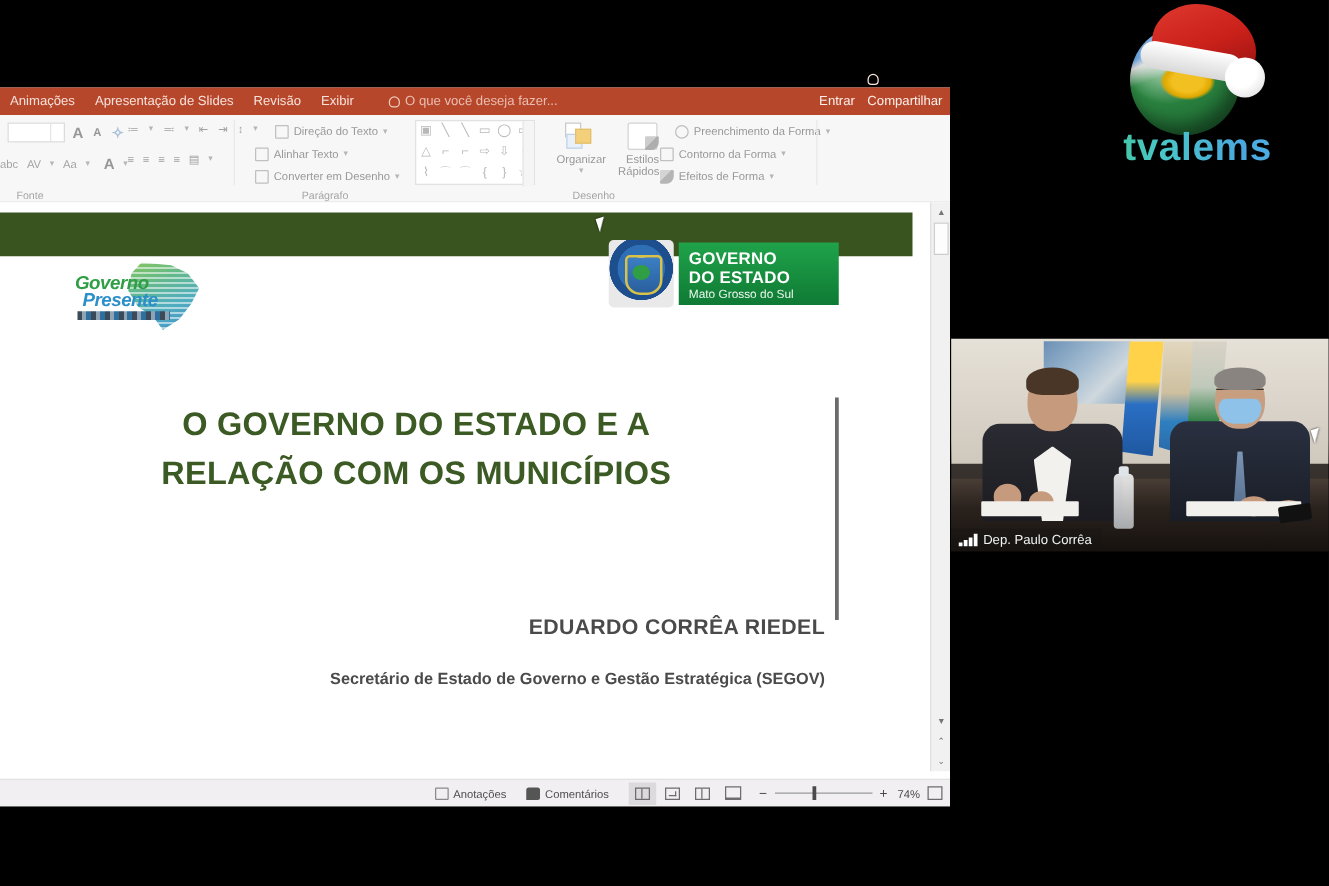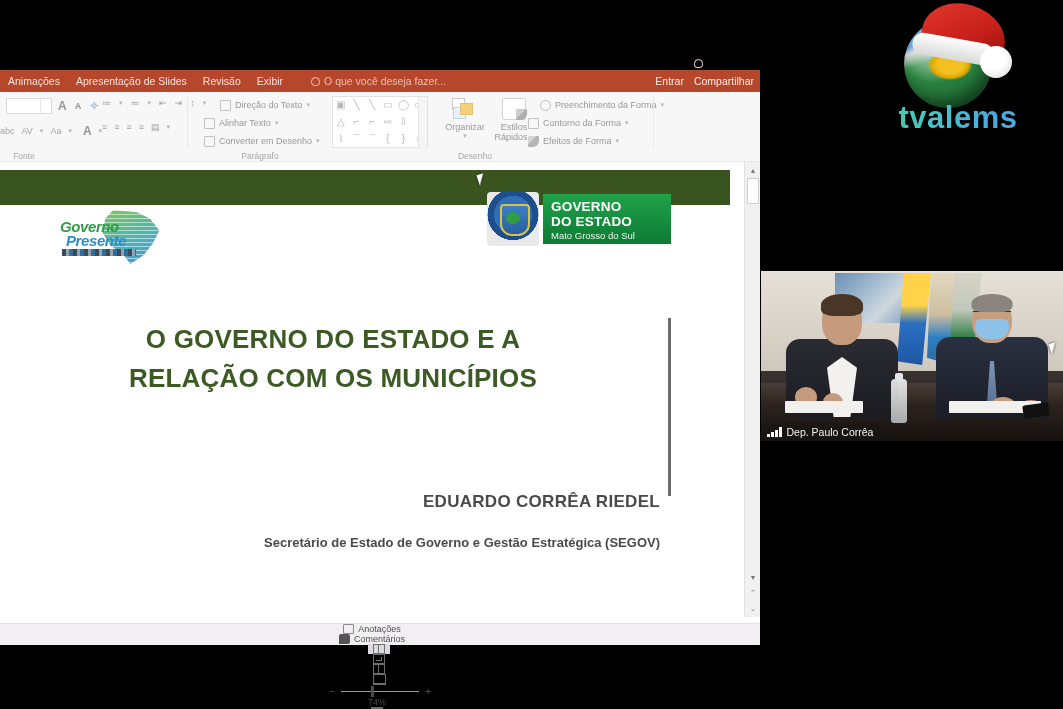--- a/index.html
+++ b/index.html
@@ -150,21 +150,21 @@
   .role { position: absolute; left: 0; width: 660px; text-align: right; top: 337px;
           font-size: 13px; font-weight: 700; color: #4a4a4a; margin-top: 36px; }
 
   .scrollcol { position: absolute; right: 0; top: 0; width: 16px; height: 455px; background: #f1f1f1; border-left: 1px solid #e0e0e0; }
   .sc-arrow { width: 16px; height: 16px; display: flex; align-items: center; justify-content: center; font-size: 7px; color: #767676; }
   .sc-thumb { position: absolute; left: 2px; top: 16px; width: 12px; height: 26px; background: #fdfdfd; border: 1px solid #cdcdcd; }
   .sc-bottom { position: absolute; left: 0; bottom: 0; width: 16px; }
 
   
   .statusbar { position: absolute; left: 0; bottom: 0; width: 760px; height: 22px; background: #f1eff2;
-               display: flex; align-items: center; border-top: 1px solid #e3e1e4; flex-direction: column; }
+               display: flex; align-items: center; border-top: 1px solid #e3e1e4; }
   .sb-spacer { flex: 1; }
   .sb-item { display: flex; align-items: center; gap: 4px; font-size: 9px; color: #4e4e4e; margin-right: 16px; }
   .sb-ico { width: 11px; height: 10px; }
   .viewbtn { width: 22px; height: 18px; display: flex; align-items: center; justify-content: center; margin-right: 2px; }
   .viewbtn.active { background: #dcdadd; }
   .vb { width: 12px; height: 10px; border: 1px solid #6d6d6d; position: relative; }
   .vb.normal::after { content:''; position: absolute; left: 0; top: 0; bottom: 0; width: 4px; border-right: 1px solid #6d6d6d; }
   .vb.sorter::after { content:''; position: absolute; inset: 2px; border: 1px solid #6d6d6d; border-width: 0 1px 1px 0; }
   .vb.reading::after { content:''; position: absolute; left: 4px; top: 0; bottom: 0; width: 1px; background: #6d6d6d; }
   .vb.show { border: none; width: 13px; height: 11px; }

